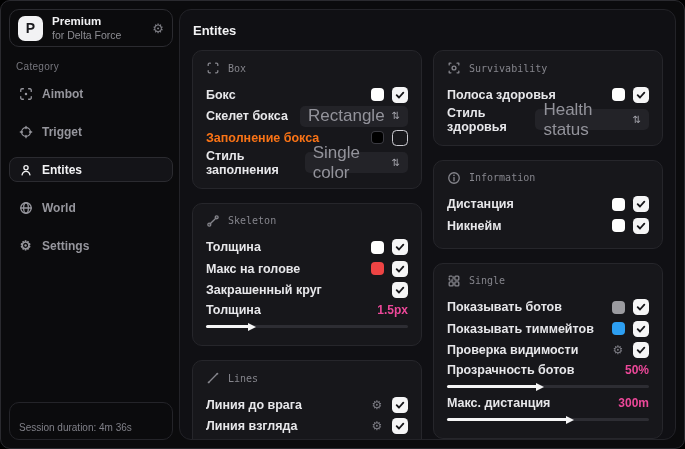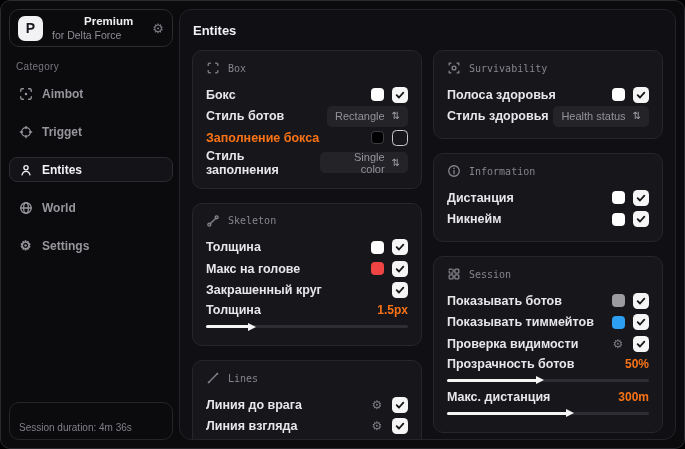--- a/index.html
+++ b/index.html
@@ -16,21 +16,21 @@
     display:flex; align-items:center; gap:9px;
     border:1px solid #2b2b30; border-radius:10px;
     padding:6px 8px; height:38px; margin-bottom:12px;
   }
   .logo {
     width:25px; height:25px; background:#f2f2f4; border-radius:7px;
     display:flex; align-items:center; justify-content:center;
     color:#1a1a1e; font-weight:bold; font-size:14px; flex-shrink:0;
   }
   .premium-text { flex:1; line-height:1.15; }
-  .premium-title { color:#f0f0f2; font-size:11.5px; font-weight:bold;margin-left:32px; }
+  .premium-title { color:#f0f0f2; font-size:11.5px; font-weight:bold; }
   .premium-sub { color:#8d8d93; font-size:10.5px; }
   .premium-gear { color:#7d7d84; font-size:13px; cursor:pointer; }
   .category-label {
     color:#77777e; font-size:10px; margin:2px 0 9px 7px; letter-spacing:.3px;
   }
   .nav { display:flex; flex-direction:column; gap:13px; }
   .nav-item {
     display:flex; align-items:center; gap:9px; height:25px;
     padding:0 8px; border-radius:8px; border:1px solid transparent;
     color:#96969d; font-size:12px; font-weight:600; cursor:pointer;
@@ -72,25 +72,25 @@
     width:16px; height:16px; border-radius:4.5px; cursor:pointer;
     display:flex; align-items:center; justify-content:center;
   }
   .checkbox.checked { background:#f5f5f6; }
   .checkbox.unchecked { background:transparent; border:1.6px solid #c9c9cf; }
   .gear-mini { color:#7c7c84; font-size:12px; cursor:pointer; width:14px; text-align:center; }
   .select {
     display:flex; align-items:center; gap:7px; background:#232328;
     border-radius:5px; height:21px; padding:0 8px; cursor:pointer;
   }
-  .select .sel-value { color:#93939b; font-size:11px;text-align:right; }
+  .select .sel-value { color:#93939b; font-size:17px; }
   .select .sel-arrows { color:#a7a7af; font-size:10px; line-height:1; }
   .slider-block { padding:2px 0 6px 0; }
   .slider-labels { display:flex; justify-content:space-between; align-items:flex-start; margin-bottom:8px; }
-  .slider-value { color:#f97316; font-size:12px; font-weight:600; }
+  .slider-value { color:#ec4899; font-size:12px; font-weight:600; }
   .track { position:relative; height:3px; background:#2d2d33; border-radius:2px; cursor:pointer; }
   .track .fill { position:absolute; left:0; top:0; height:3px; background:#f5f5f6; border-radius:2px; }
   .track .thumb {
     position:absolute; top:50%; transform:translateY(-50%);
     width:0; height:0; border-top:4.5px solid transparent;
     border-bottom:4.5px solid transparent; border-left:8px solid #f5f5f6;
   }
   svg.ic { display:block; }
 </style>
 </head>
@@ -181,21 +181,21 @@
               <div class="row-right">
                 <div class="swatch" style="background: rgb(255, 255, 255);"></div>
                 <div class="checkbox checked">
                   <svg class="ic" width="10" height="10" viewBox="0 0 12 12" fill="none" stroke="#17171b" stroke-width="2.2" stroke-linecap="round" stroke-linejoin="round">
                     <path d="M2 6.2 4.8 9 10 3.2"></path>
                   </svg>
                 </div>
               </div>
             </div>
             <div class="p-row">
-              <span class="row-label">Стиль ботов</span>
+              <span class="row-label">Скелет бокса</span>
               <div class="row-right">
                 <div class="select">
                   <span class="sel-value">Rectangle</span>
                   <span class="sel-arrows">⇅</span>
                 </div>
               </div>
             </div>
             <div class="p-row">
               <span class="row-label dimmed">Заполнение бокса</span>
               <div class="row-right">
@@ -371,21 +371,21 @@
           <div class="panel">
             <div class="panel-head">
               <span class="ph-icon">
                 <svg class="ic" width="14" height="14" viewBox="0 0 16 16" fill="none" stroke="currentColor" stroke-width="1.5" stroke-linecap="round" stroke-linejoin="round">
                   <rect x="2.5" y="2.5" width="4.5" height="4.5" rx="1" stroke-dasharray="2 1.6"></rect>
                   <rect x="9" y="2.5" width="4.5" height="4.5" rx="1"></rect>
                   <rect x="2.5" y="9" width="4.5" height="4.5" rx="1"></rect>
                   <rect x="9" y="9" width="4.5" height="4.5" rx="1"></rect>
                 </svg>
               </span>
-              <span>Session</span>
+              <span>Single</span>
             </div>
             <div class="p-row">
               <span class="row-label">Показывать ботов</span>
               <div class="row-right">
                 <div class="swatch" style="background: rgb(155, 155, 160);"></div>
                 <div class="checkbox checked">
                   <svg class="ic" width="10" height="10" viewBox="0 0 12 12" fill="none" stroke="#17171b" stroke-width="2.2" stroke-linecap="round" stroke-linejoin="round">
                     <path d="M2 6.2 4.8 9 10 3.2"></path>
                   </svg>
                 </div>

